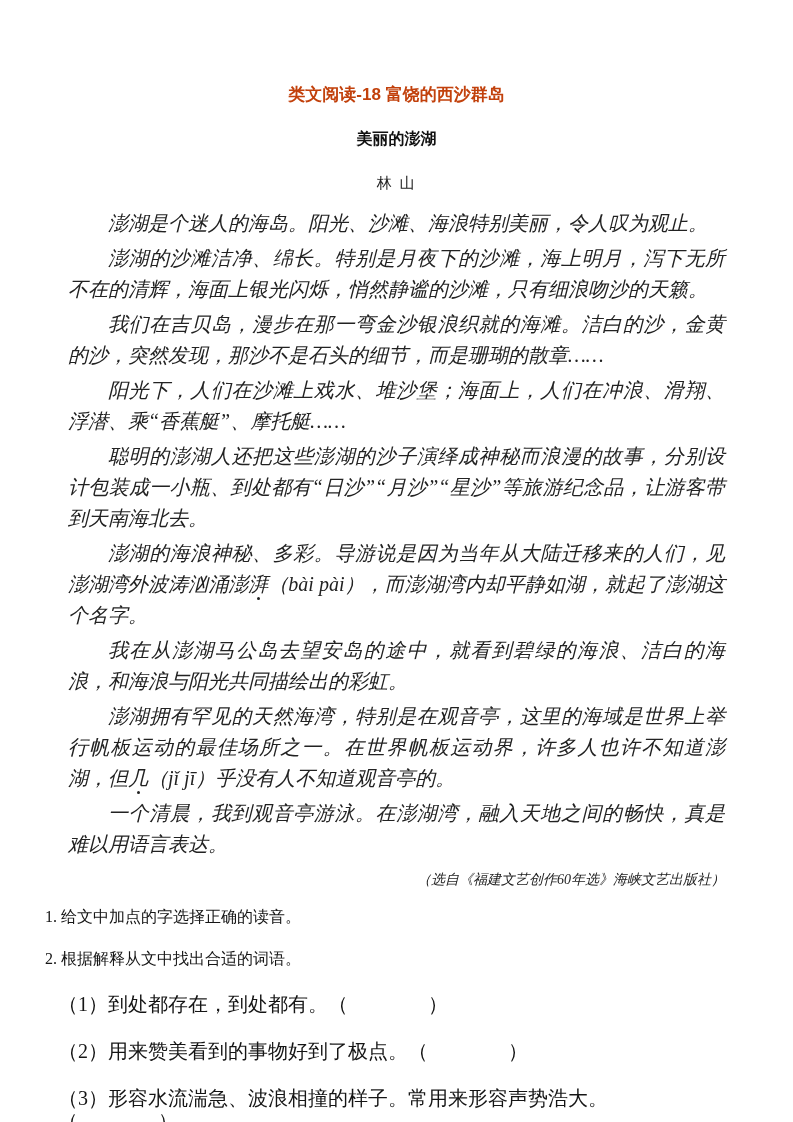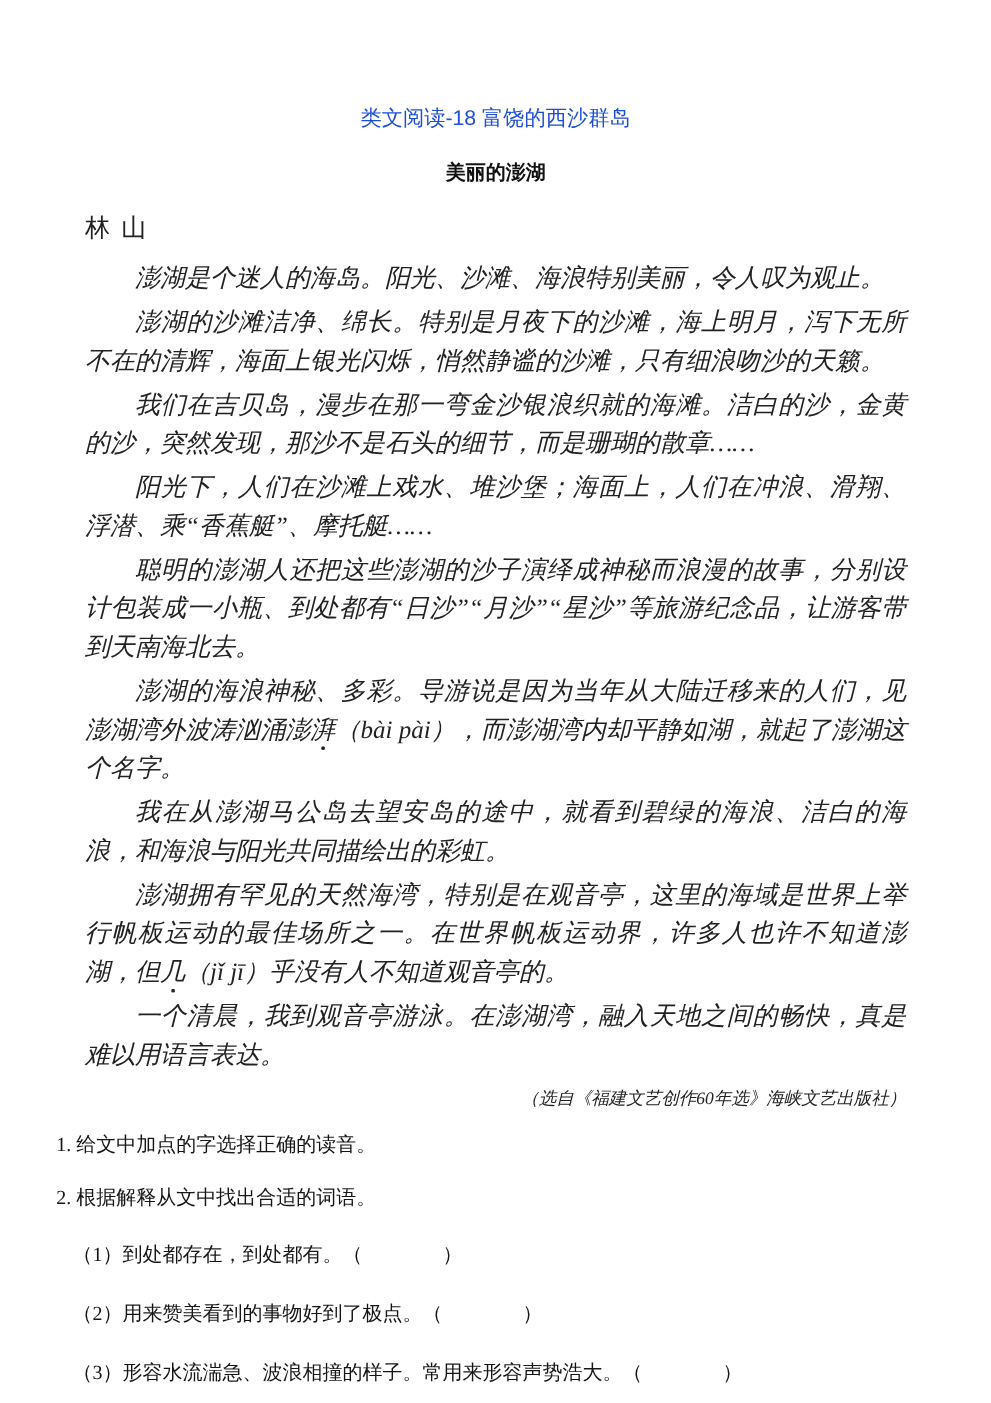--- a/index.html
+++ b/index.html
@@ -16,37 +16,38 @@
     background: #ffffff;
     color: #1c1c1c;
     padding: 84px 68px 0 68px;
     overflow: hidden;
     font-family: "Liberation Serif", serif;
   }
   .lesson-title {
     margin: 0 0 22px 0;
     text-align: center;
     font-family: "Liberation Sans", sans-serif;
-    font-weight: normal;
+    font-weight: bold;
     font-size: 17px;
     line-height: 22px;
-    color: #1d4ed8;
+    color: #c2410c;
   }
   .passage-title {
     margin: 0 0 22px 0;
     text-align: center;
     font-family: "Liberation Sans", sans-serif;
     font-weight: bold;
     font-size: 16px;
     line-height: 22px;
     color: #111;
   }
   .author {
     margin: 0 0 14px 0;
-    font-size: 20px;
+    text-align: center;
+    font-size: 15px;
     line-height: 22px;
     letter-spacing: 2px;
     color: #222;
   }
   .passage p {
     margin: 0 0 4px 0;
     font-size: 20px;
     line-height: 31px;
     text-align: justify;
     text-indent: 2em;
@@ -84,21 +85,21 @@
     font-size: 16px;
     line-height: 23px;
     color: #151515;
   }
   .question.q2 {
     margin-bottom: 23px;
   }
   .sub-item {
     margin: 0 0 24px 0;
     padding-left: 13px;
-    font-size: 16px;
+    font-size: 20px;
     line-height: 23px;
     color: #151515;
   }
 </style>
 </head>
 <body>
 
 <div class="page">
 
   <h1 class="lesson-title">类文阅读-18 富饶的西沙群岛</h1>

